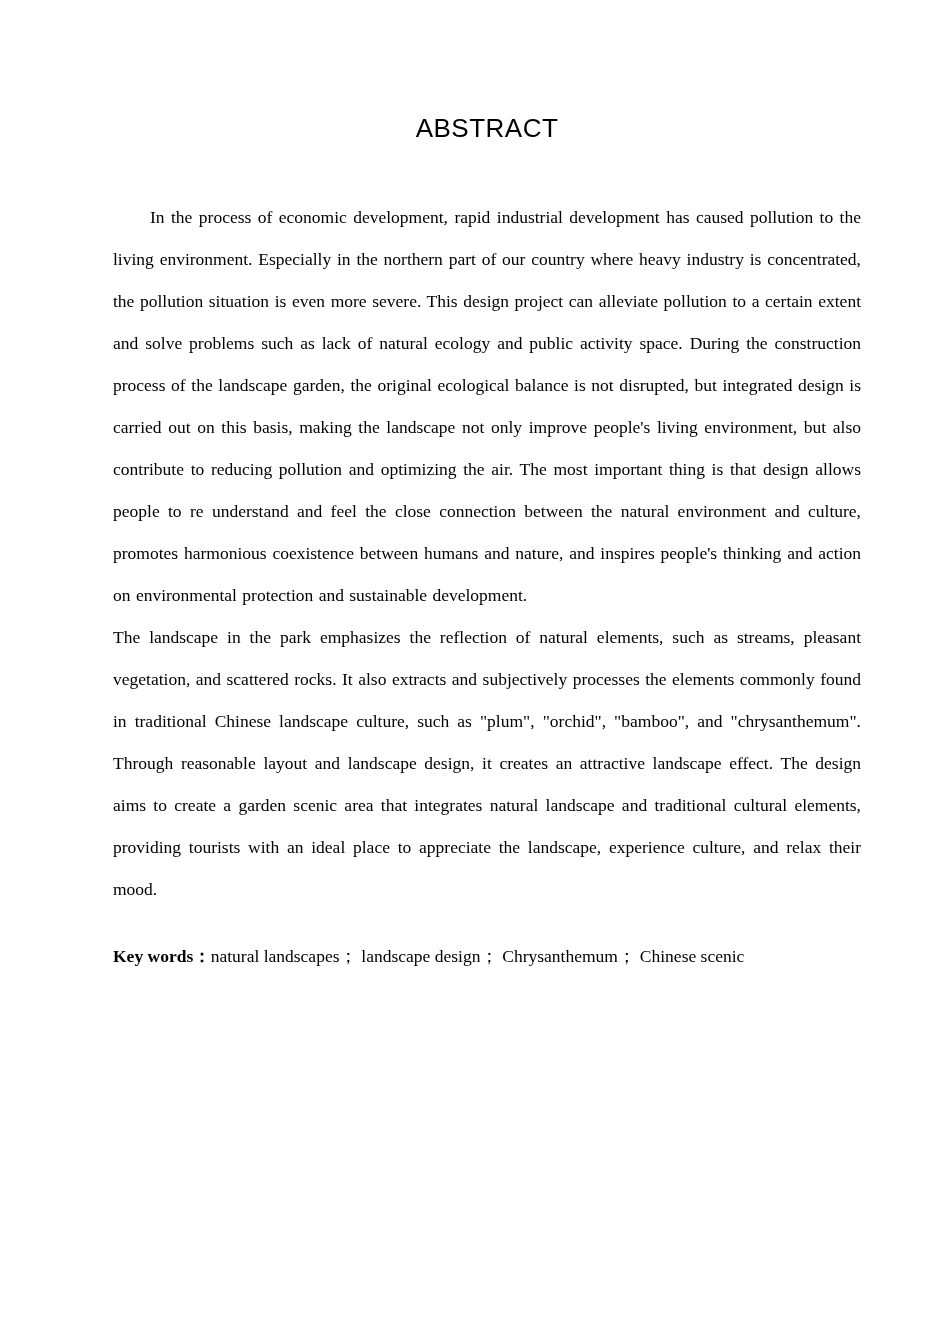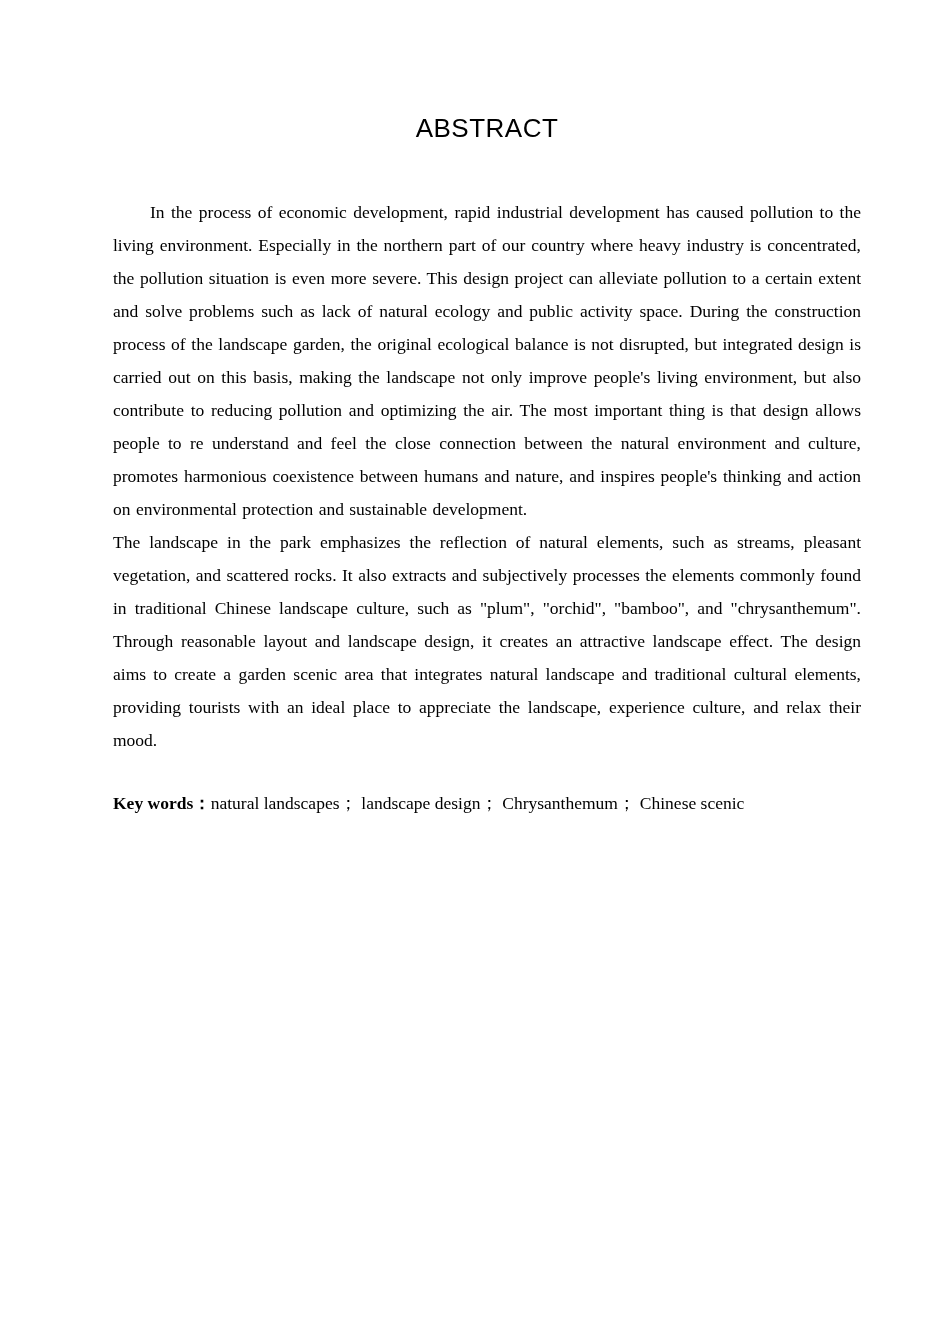--- a/index.html
+++ b/index.html
@@ -27,21 +27,21 @@
     font-family: "Liberation Sans", sans-serif;
     font-weight: 400;
     font-size: 26px;
     letter-spacing: 0.5px;
     text-align: center;
     margin: 0;
     padding-top: 113px;
   }
   .para {
     font-size: 17.5px;
-    line-height: 33px;
+    line-height: 42px;
     text-align: justify;
     margin: 0;
     word-spacing: 1px;
   }
   .para-first {
     margin-top: 52px;
     text-indent: 37px;
   }
   .keywords {
     font-size: 17.5px;

